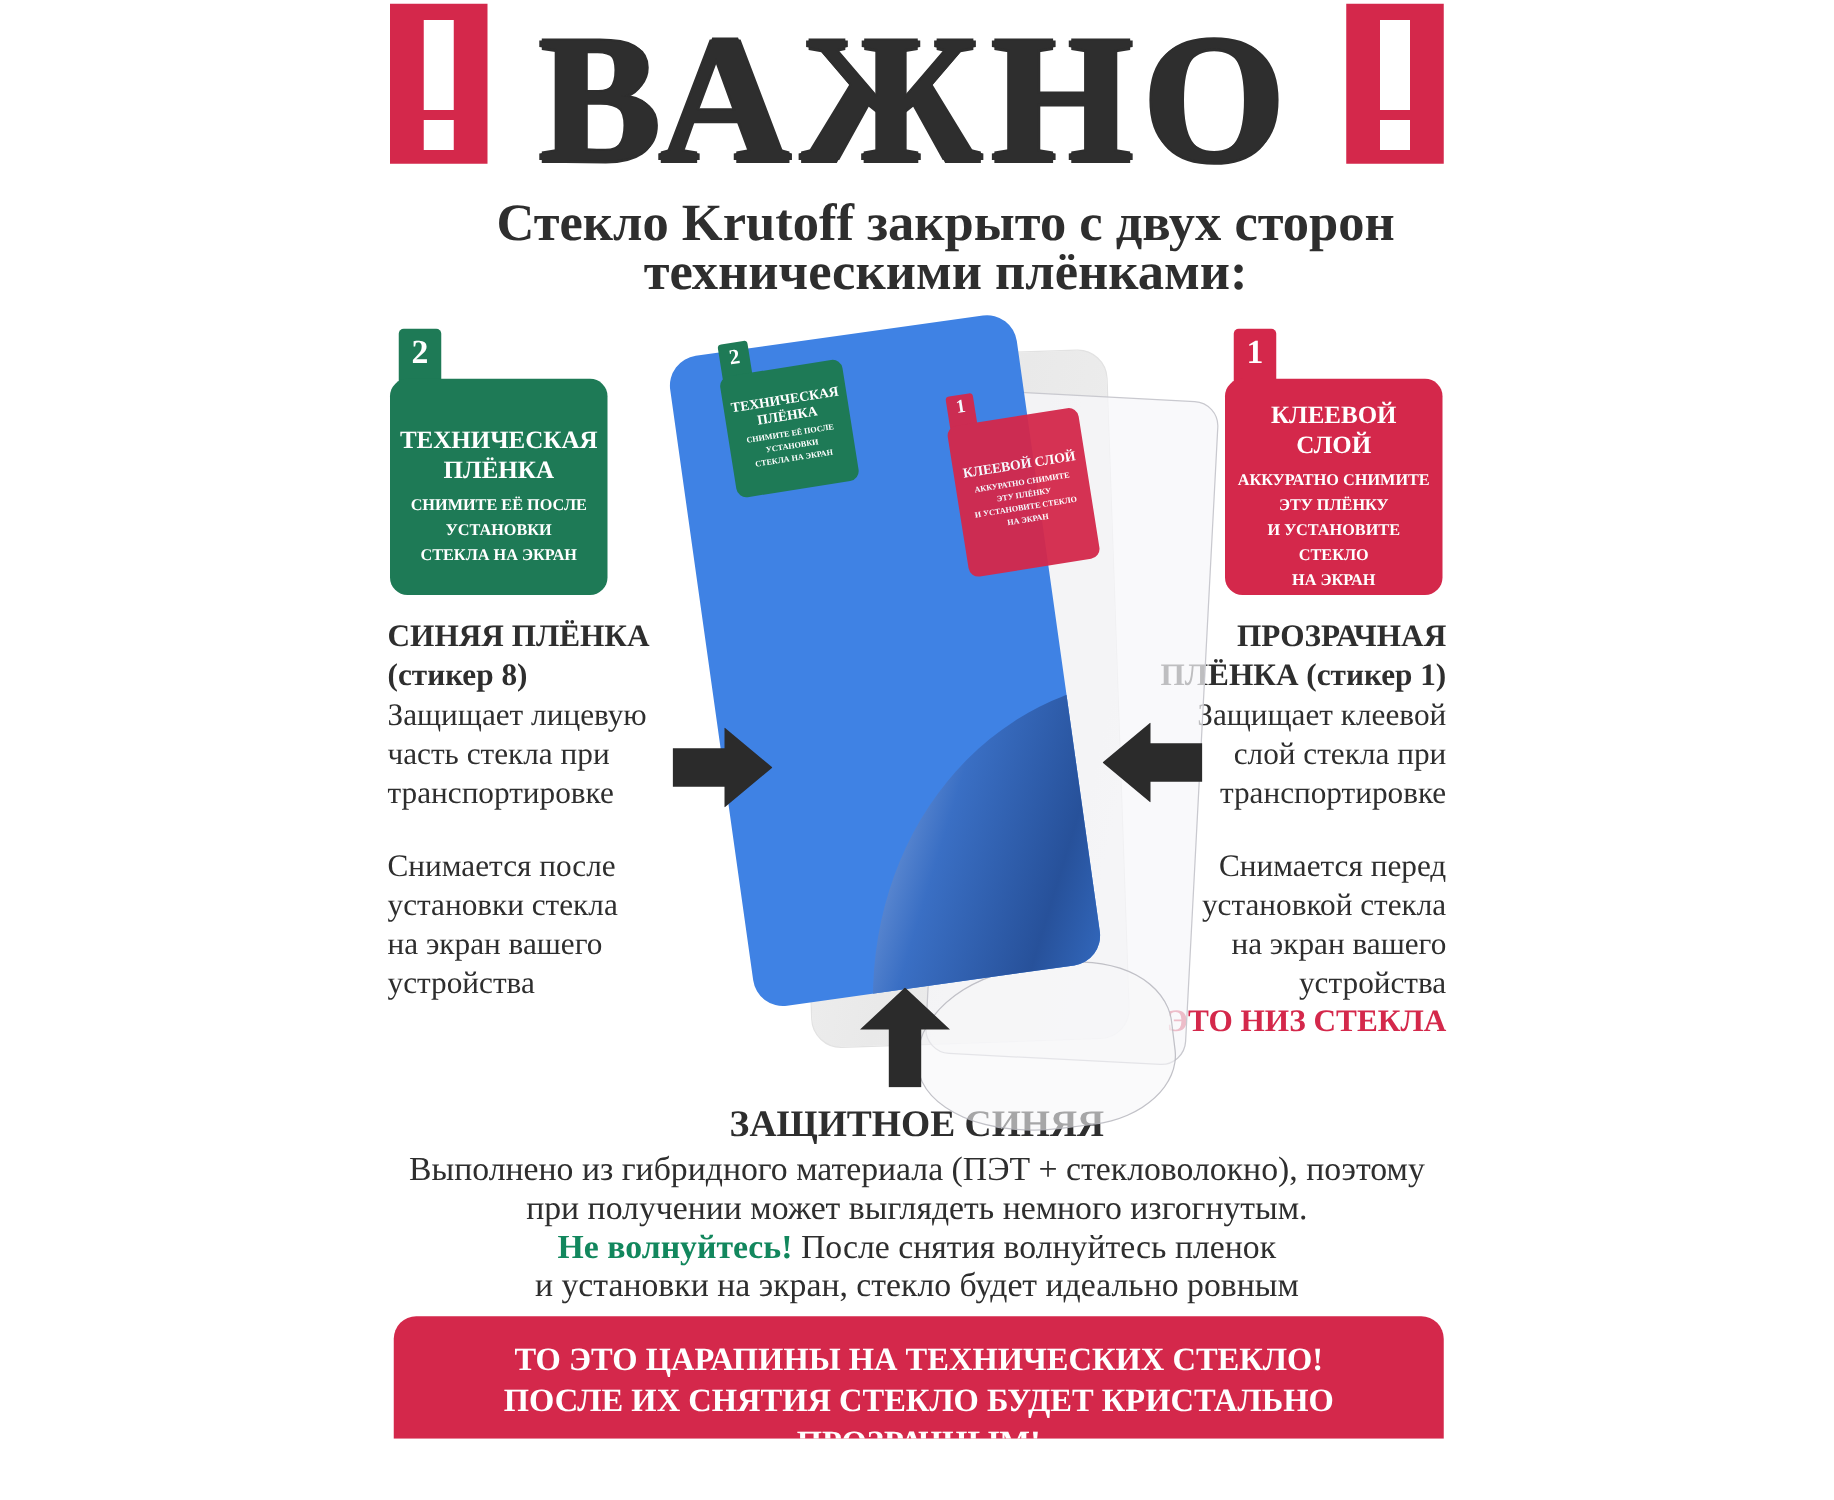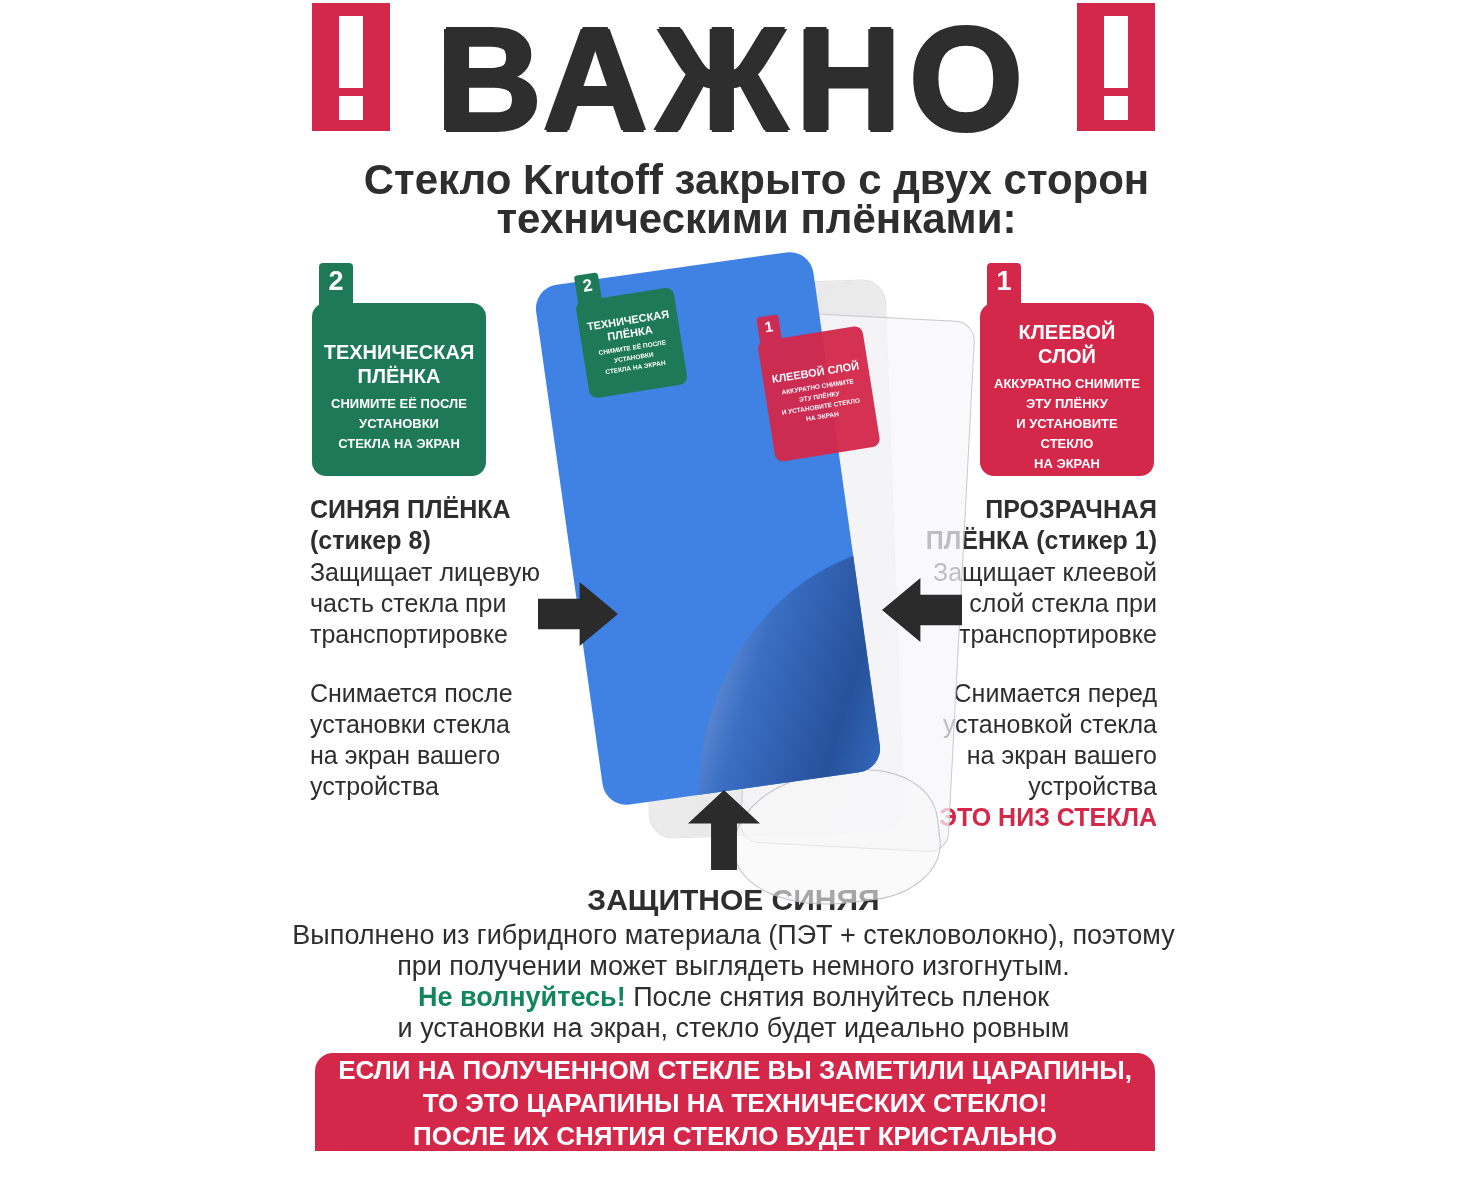--- a/index.html
+++ b/index.html
@@ -1,18 +1,18 @@
 <!DOCTYPE html>
 <html><head>
 <meta charset="utf-8">
 <style>
   html,body{margin:0;padding:0;background:#ffffff;}
   .poster{
     position:relative;width:1467px;height:1151px;background:#ffffff;
-    font-family:Liberation Sans, sans-serif;color:#2e2e2e;overflow:hidden;
+    font-family:Liberation Serif, serif;color:#2e2e2e;overflow:hidden;
   }
   .pre{white-space:pre-line;}
 
   
   .excl-box{
     position:absolute;top:3px;width:78px;height:128px;background:#d4284b;
     display:flex;flex-direction:column;align-items:center;justify-content:flex-start;
   }
   .excl-box.left{left:312px;}
   .excl-box.right{left:1077px;}
@@ -218,18 +218,17 @@
     <p class="para">
       <span>Выполнено из гибридного материала (ПЭТ + стекловолокно), поэтому</span><br>
       <span>при получении может выглядеть немного изгогнутым.</span><br>
       <span class="accent-green">Не волнуйтесь!</span>
       <span>После снятия волнуйтесь пленок</span><br>
       <span>и установки на экран, стекло будет идеально ровным</span>
     </p>
   </div>
 
   <div class="banner">
-    <div>ЕСЛИ НА ПОЛУЧЕННОМ СТЕКЛЕ ВЫ ЗАМЕТИЛИ ЦАРАПИНЫ,</div>
     <div>ТО ЭТО ЦАРАПИНЫ НА ТЕХНИЧЕСКИХ СТЕКЛО!</div>
     <div>ПОСЛЕ ИХ СНЯТИЯ СТЕКЛО БУДЕТ КРИСТАЛЬНО ПРОЗРАЧНЫМ!</div>
   </div>
 
 </div>
 
 </body></html>

